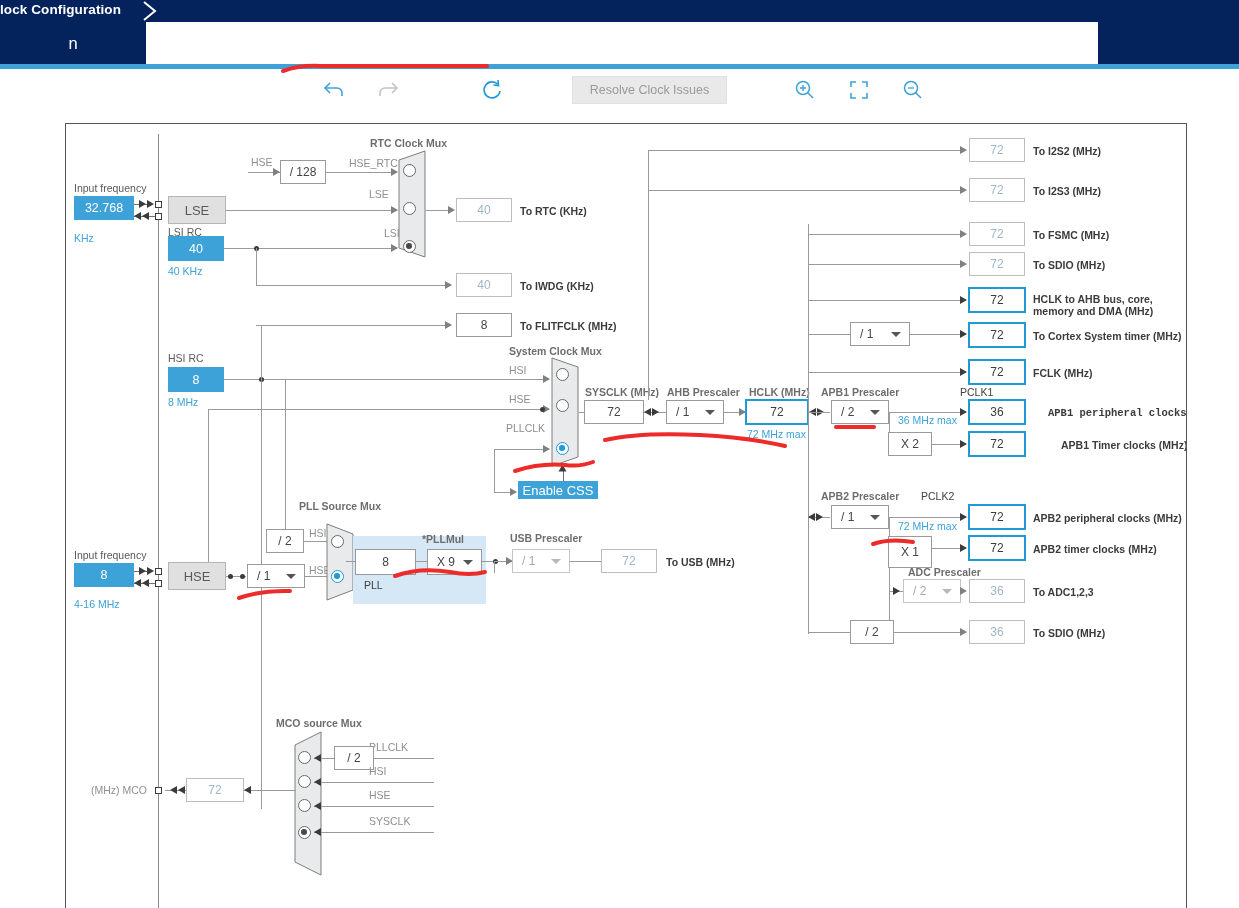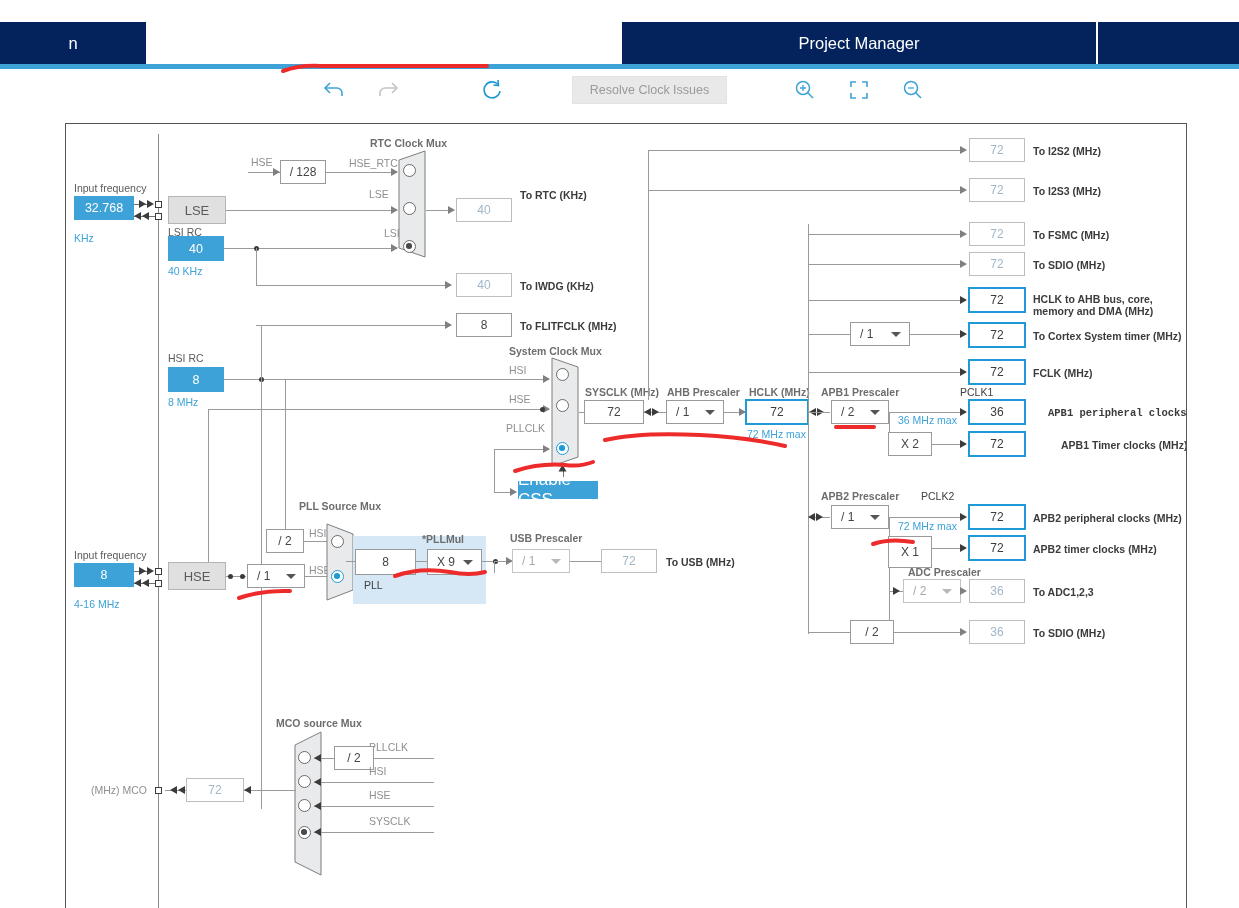--- a/index.html
+++ b/index.html
@@ -51,21 +51,21 @@
   .box.src{background:#3da2d8;border:none;color:#ffffff;font-size:12.5px;}
   .box.gray{background:#e0e0e0;border:1px solid #b5b5b5;color:#5a5a5a;font-size:13px;}
 
   .sel{position:absolute;box-sizing:border-box;border:1px solid #9a9a9a;background:#ffffff;
        display:flex;align-items:center;font-size:12px;color:#444;padding-left:9px;}
   .sel.dis{color:#a9a9a9;border-color:#c4c4c4;}
   .sel .caret{position:absolute;right:8px;top:50%;margin-top:-2px;width:0;height:0;
        border-left:5px solid transparent;border-right:5px solid transparent;border-top:5px solid #555;}
   .sel.dis .caret{border-top-color:#b8b8b8;}
 
-  .css-btn{position:absolute;background:#3da2d8;color:#ffffff;font-size:17px;
+  .css-btn{position:absolute;background:#3da2d8;color:#ffffff;font-size:13px;
        display:flex;align-items:center;justify-content:center;}
 
   .pllbg{position:absolute;background:#d6e7f5;}
 
   
   .h{position:absolute;height:1px;background:#6f6f6f;}
   .v{position:absolute;width:1px;background:#6f6f6f;}
   .h.lt{background:#9a9a9a;}
   .v.lt{background:#9a9a9a;}
   .rail{position:absolute;width:1px;background:#8c8c8c;}
@@ -91,27 +91,32 @@
 
   
   .ink{position:absolute;pointer-events:none;}
   .ink svg{display:block;overflow:visible;}
 </style>
 </head>
 <body>
 
 <div class="app">
 
+  <div class="breadcrumb-bar">
+    <div class="crumb-text">lock Configuration</div>
+    <div class="crumb-chevron">
+      <svg width="24" height="22" viewBox="0 0 24 22">
+          <path d="M4 2 L15 11 L4 20" fill="none" stroke="#ffffff" stroke-width="2"></path>
+        </svg>
+    </div>
+  </div>
 
   <div class="tabstrip">
     <div class="tab inactive" style="left:0px;width:148px;">
       <span>n</span>
-    </div>
-    <div class="tab inactive" style="left:622px;width:476px;">
-      <span>Project Manager</span>
     </div>
     <div class="tab inactive" style="left:1098px;width:141px;border-right:none;">
       <span></span>
     </div>
   </div>
   <div class="tab-underline"></div>
 
   <div class="toolbar"></div>
 
   <div class="tb-icon" style="left:321px;">
@@ -218,21 +223,21 @@
     </div>
     <div class="radio" style="left:337px;top:40px;"></div>
     <div class="radio" style="left:337px;top:78px;"></div>
     <div class="radio ongray" style="left:337px;top:116px;"></div>
 
     <div class="h lt" style="left:360px;top:86px;width:28px;"></div>
     <div class="arrow lt" style="left:382px;top:81.5px;"></div>
     <div class="box dis" style="left:390px;top:74px;width:56px;height:24px;">
       <span>40</span>
     </div>
-    <div class="lbl bold" style="left:454px;top:65px;">To RTC (KHz)</div>
+    <div class="lbl bold" style="left:454px;top:81px;">To RTC (KHz)</div>
 
     <div class="box dis" style="left:390px;top:149px;width:56px;height:24px;">
       <span>40</span>
     </div>
     <div class="lbl bold" style="left:454px;top:156px;">To IWDG (KHz)</div>
 
     <div class="h lt" style="left:190px;top:201px;width:195px;"></div>
     <div class="arrow lt" style="left:379px;top:196.5px;"></div>
     <div class="box" style="left:390px;top:189px;width:56px;height:24px;">
       <span>8</span>

